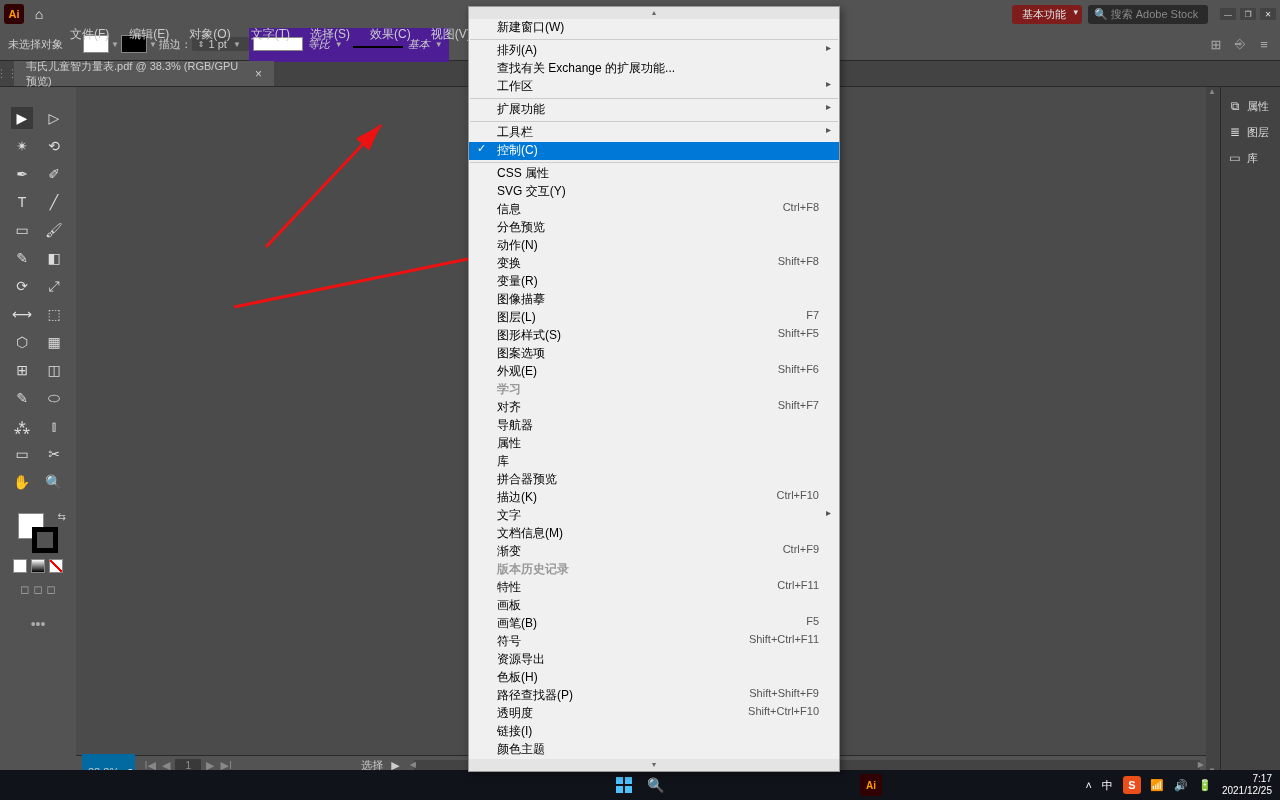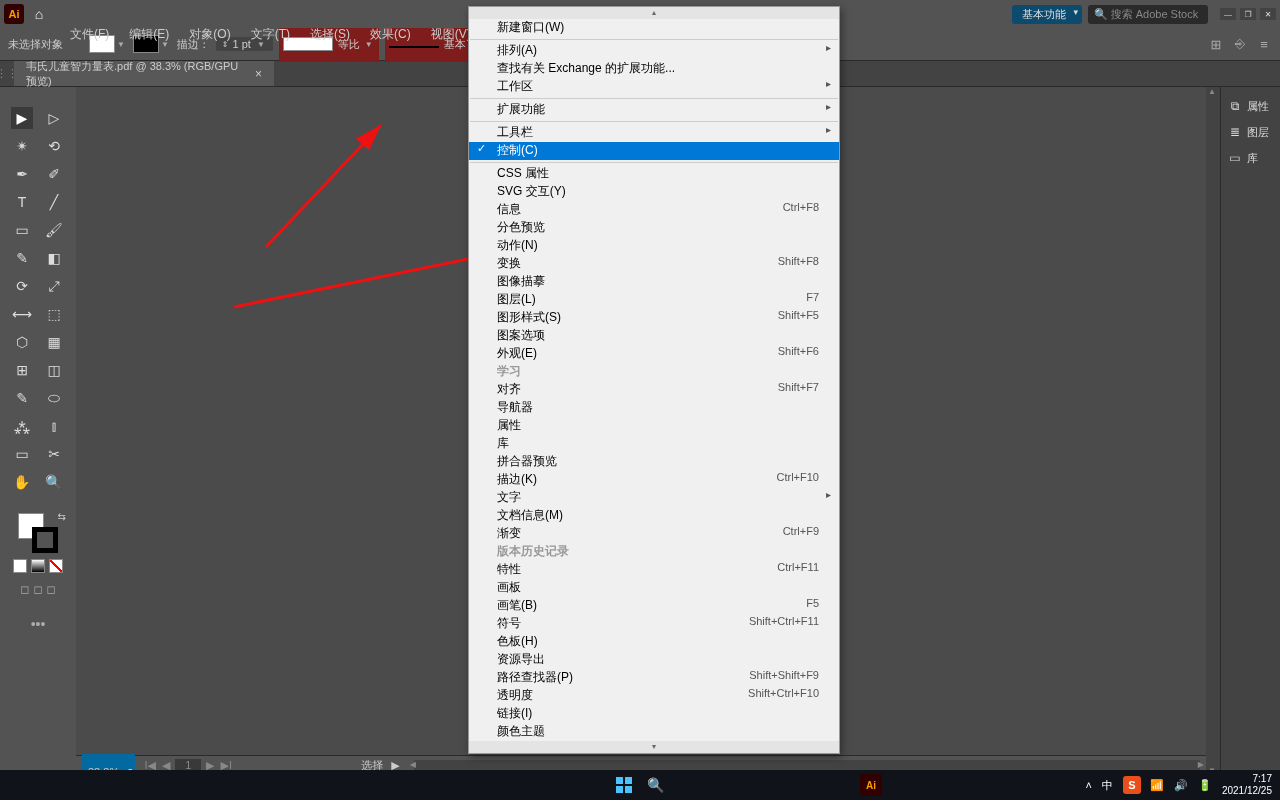--- a/index.html
+++ b/index.html
@@ -2,34 +2,34 @@
 <html><head>
 <meta charset="utf-8">
 <style>
 * { margin: 0; padding: 0; box-sizing: border-box; font-family: "Microsoft YaHei", Arial, sans-serif; }
 body { background: #323232; width: 1280px; height: 800px; overflow: hidden; position: relative; }
 .titlebar { height: 28px; background: #535353; display: flex; align-items: center; padding: 0 4px; color: #ccc; font-size: 12px; position: relative; }
 .app-icon { width: 20px; height: 20px; background: #310000; color: #ff9a00; font-weight: bold; font-size: 11px; display: flex; align-items: center; justify-content: center; border-radius: 3px; margin-right: 4px; }
 .home-ic { width: 22px; height: 22px; display: flex; align-items: center; justify-content: center; font-size: 14px; color: #eee; margin-right: 10px; }
 .menu-item { padding: 0 10px; cursor: default; margin-top: 40px; }
 .titlebar-right { margin-left: auto; display: flex; align-items: center; gap: 6px; }
-.workspace-sel { background: #0c4a6e; color: #ddd; padding: 2px 16px 2px 10px; font-size: 11px; border-radius: 3px; position: relative; }
+.workspace-sel { background: #7f1d1d; color: #ddd; padding: 2px 16px 2px 10px; font-size: 11px; border-radius: 3px; position: relative; }
 .workspace-sel::after { content: "▾"; position: absolute; right: 4px; font-size: 9px; }
 .search-box { background: #2a2a2a; color: #888; padding: 2px 6px; font-size: 11px; width: 120px; border-radius: 3px; display:flex; align-items:center; gap:3px;}
 .win-btns { display: flex; gap: 4px; margin-left: 6px; }
 .win-btn { width: 16px; height: 12px; background: #434343; display: flex; align-items: center; justify-content: center; font-size: 8px; color: #ddd; }
 
-.control-bar { height: 33px; background: #535353; border-bottom: 1px solid #2a2a2a; display: flex; align-items: center; padding: 0 8px; color: #ccc; font-size: 11px; gap: 6px; }
+.control-bar { height: 33px; background: #535353; border-bottom: 1px solid #2a2a2a; display: flex; align-items: center; padding: 0 8px; color: #ccc; font-size: 11px; gap: 0; }
 .ctrl-swatch { width: 26px; height: 18px; border: 1px solid #888; background: #fff; display:flex; align-items:center; }
 .ctrl-swatch.black { background: #000; }
 .ctrl-drop { font-size: 8px; padding: 0 2px; color:#aaa; }
 .stroke-link { cursor: default; }
 .pt-input { background: #434343; padding: 1px 6px; border-radius: 2px; display:flex; align-items:center; gap:4px;}
 .profile-bar { width: 50px; height: 14px; background: linear-gradient(#fff,#fff); border:1px solid #888; display:inline-block; margin-right:2px;}
-.profile-sel { background:#7f1d1d; padding:10px 4px; display:flex; align-items:center; gap:3px;}
+.profile-sel { background:#4c1d95; padding:10px 4px; display:flex; align-items:center; gap:3px;font-style:italic;}
 .cb-right { margin-left:auto; display:flex; gap:8px; align-items:center; color:#aaa; font-size:13px;}
 .cb-ic { width:16px; height:16px; display:flex; align-items:center; justify-content:center;}
 
 .tabbar { height: 26px; background: #434343; display: flex; align-items: stretch; color: #ccc; font-size: 11px; border-bottom:1px solid #2a2a2a;}
 .tab-grip { width: 14px; display:flex; align-items:center; justify-content:center; color:#888;}
 .doc-tab { background: #585858; padding: 0 12px; display: flex; align-items: center; gap: 8px; max-width:260px;}
 .tab-close { font-size: 12px; color:#ccc;}
 
 .main-area { display: flex; height: 688px; }
 .toolbox { width: 76px; background: #535353; padding-top: 20px; display: flex; flex-direction: column; align-items: center; }
@@ -291,20 +291,23 @@
       <span>分色预览</span>
     </div>
   <div class="wm-item">
       <span>动作(N)</span>
     </div>
   <div class="wm-item">
       <span>变换</span>
       <span class="wm-sc">Shift+F8</span>
     </div>
   <div class="wm-item">
+      <span>变量(R)</span>
+    </div>
+  <div class="wm-item">
       <span>图像描摹</span>
     </div>
   <div class="wm-item">
       <span>图层(L)</span>
       <span class="wm-sc">F7</span>
     </div>
   <div class="wm-item">
       <span>图形样式(S)</span>
       <span class="wm-sc">Shift+F5</span>
     </div>
@@ -360,24 +363,24 @@
     </div>
   <div class="wm-item">
       <span>画笔(B)</span>
       <span class="wm-sc">F5</span>
     </div>
   <div class="wm-item">
       <span>符号</span>
       <span class="wm-sc">Shift+Ctrl+F11</span>
     </div>
   <div class="wm-item">
+      <span>资源导出</span>
+    </div>
+  <div class="wm-item">
       <span>色板(H)</span>
-    </div>
-  <div class="wm-item">
-      <span>资源导出</span>
     </div>
   <div class="wm-item">
       <span>路径查找器(P)</span>
       <span class="wm-sc">Shift+Shift+F9</span>
     </div>
   <div class="wm-item">
       <span>透明度</span>
       <span class="wm-sc">Shift+Ctrl+F10</span>
     </div>
   <div class="wm-item">

